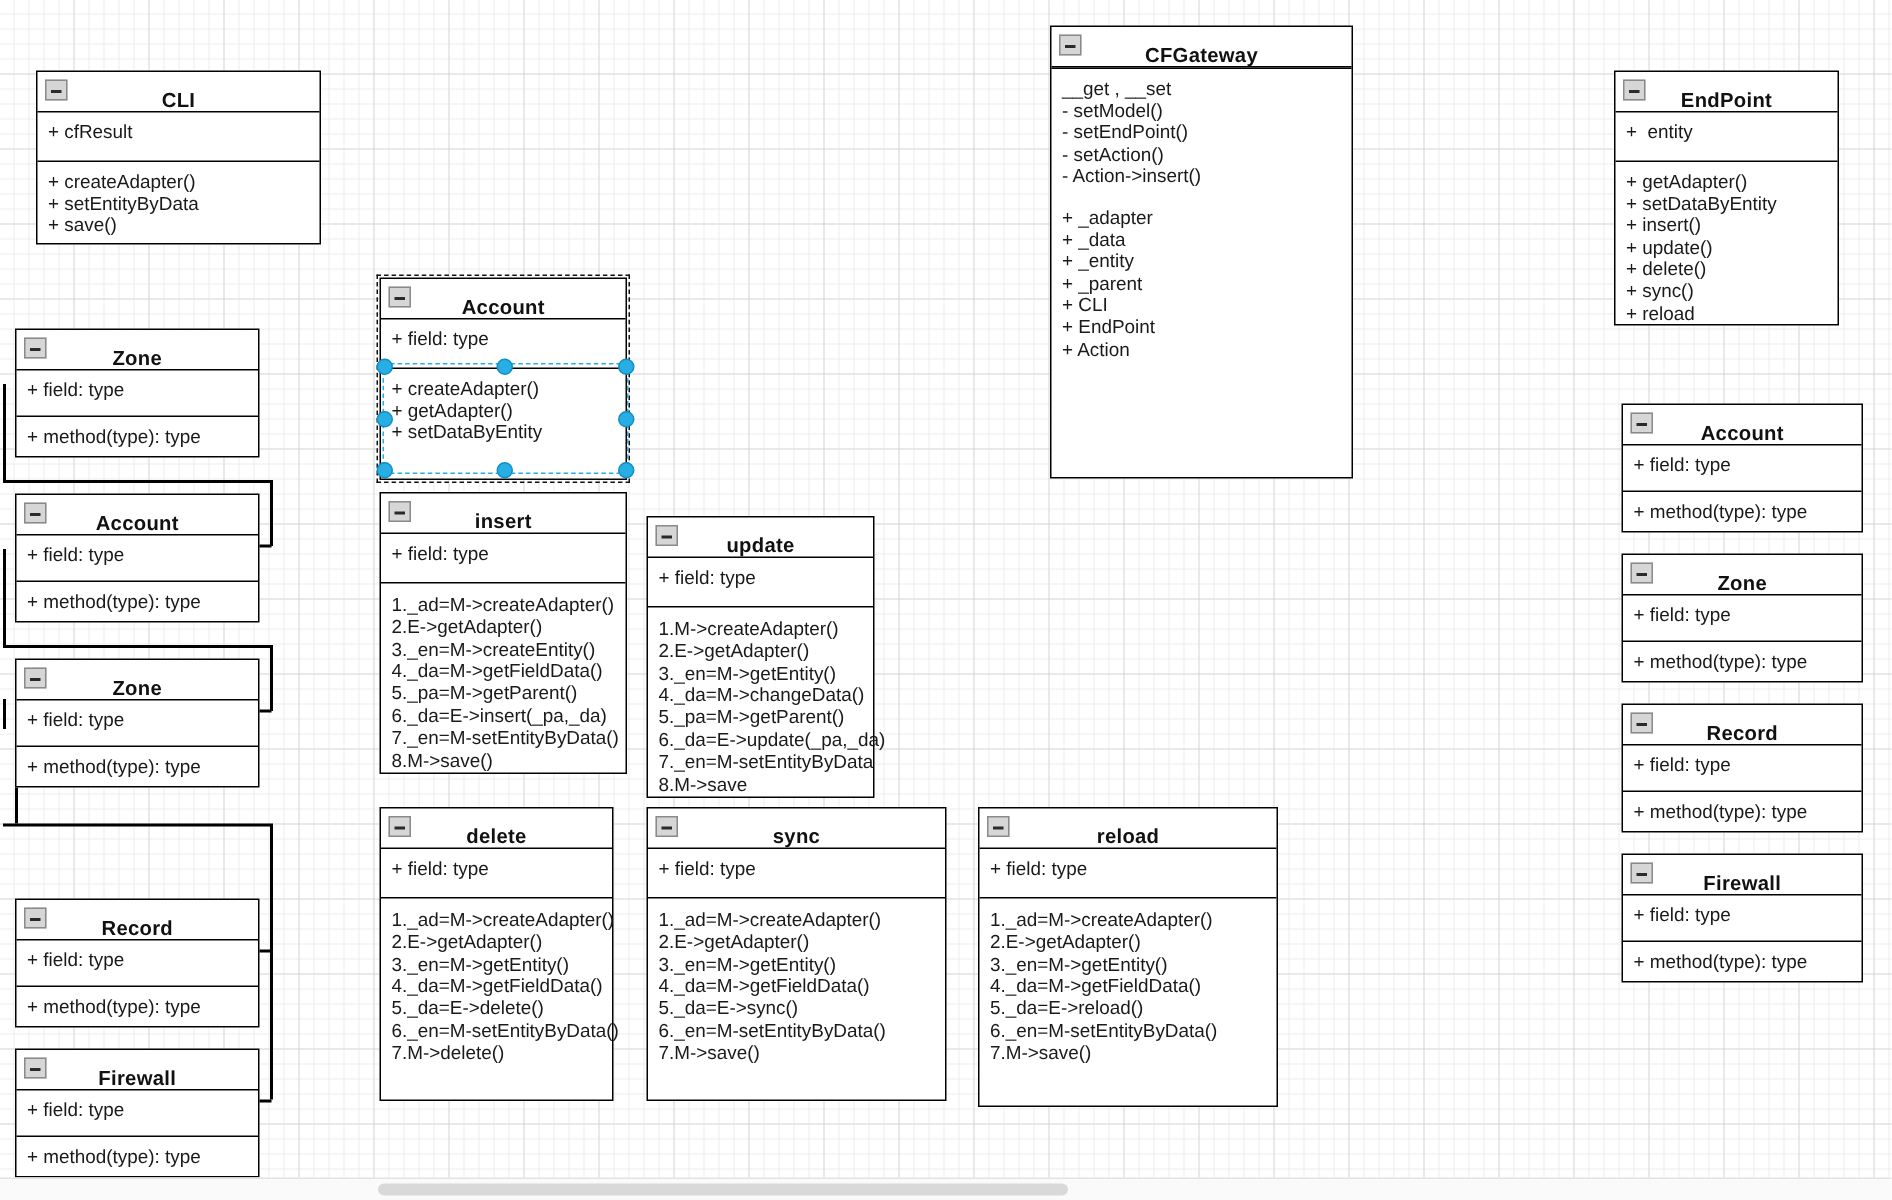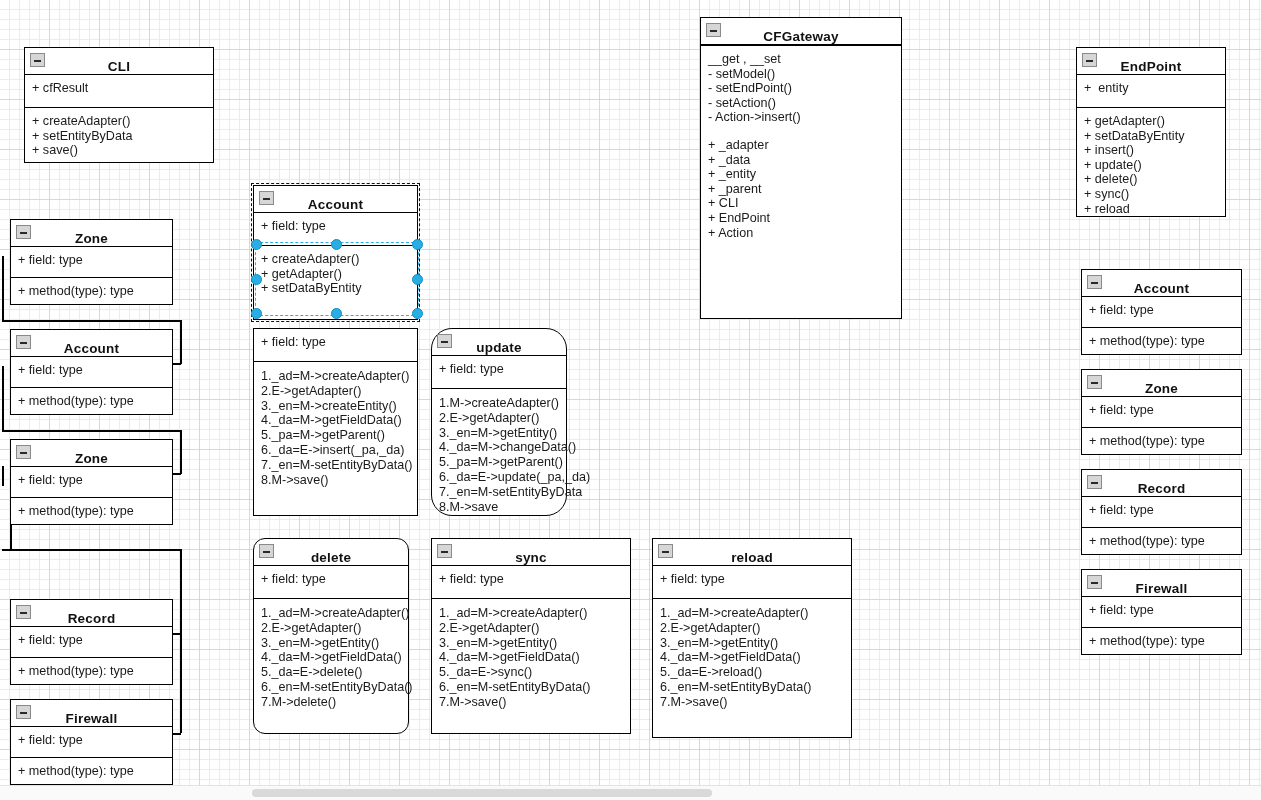--- a/index.html
+++ b/index.html
@@ -250,54 +250,58 @@
           <span class="title">Firewall</span>
         </div>
         <div class="sec attrs" style="height: 30px;">
           <div>+ field: type</div>
         </div>
         <div class="sec sep body">
           <div>+ method(type): type</div>
         </div>
       </div>
       <div class="uml steps" style="left: 253px; top: 328px; width: 165px; height: 188px;">
+        <div class="hdr">
+          <span class="collapse-icon"></span>
+          <span class="title">insert</span>
+        </div>
         <div class="sec attrs" style="height: 32px;">
           <div>+ field: type</div>
         </div>
         <div class="sec sep body">
           <div>1._ad=M-&gt;createAdapter()</div>
           <div>2.E-&gt;getAdapter()</div>
           <div>3._en=M-&gt;createEntity()</div>
           <div>4._da=M-&gt;getFieldData()</div>
           <div>5._pa=M-&gt;getParent()</div>
           <div>6._da=E-&gt;insert(_pa,_da)</div>
           <div>7._en=M-setEntityByData()</div>
           <div>8.M-&gt;save()</div>
         </div>
       </div>
-      <div class="uml steps" style="left: 431px; top: 328px; width: 136px; height: 188px; border-radius: 21px;">
+      <div class="uml steps" style="left: 431px; top: 344px; width: 152px; height: 188px;">
         <div class="hdr">
           <span class="collapse-icon"></span>
           <span class="title">update</span>
         </div>
         <div class="sec attrs" style="height: 32px;">
           <div>+ field: type</div>
         </div>
         <div class="sec sep body">
           <div>1.M-&gt;createAdapter()</div>
           <div>2.E-&gt;getAdapter()</div>
           <div>3._en=M-&gt;getEntity()</div>
           <div>4._da=M-&gt;changeData()</div>
           <div>5._pa=M-&gt;getParent()</div>
           <div>6._da=E-&gt;update(_pa,_da)</div>
           <div>7._en=M-setEntityByData</div>
           <div>8.M-&gt;save</div>
         </div>
       </div>
-      <div class="uml steps" style="left: 253px; top: 538px; width: 156px; height: 196px; border-radius: 12px;">
+      <div class="uml steps" style="left: 253px; top: 538px; width: 156px; height: 196px;">
         <div class="hdr">
           <span class="collapse-icon"></span>
           <span class="title">delete</span>
         </div>
         <div class="sec attrs" style="height: 32px;">
           <div>+ field: type</div>
         </div>
         <div class="sec sep body">
           <div>1._ad=M-&gt;createAdapter()</div>
           <div>2.E-&gt;getAdapter()</div>

